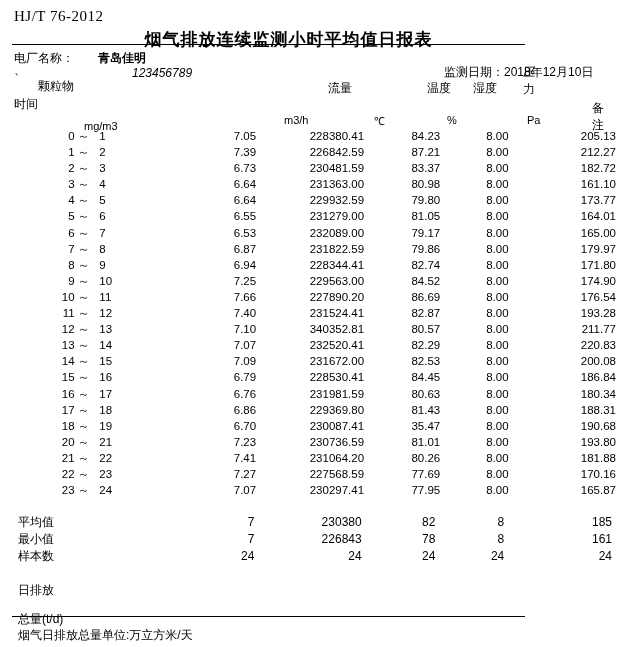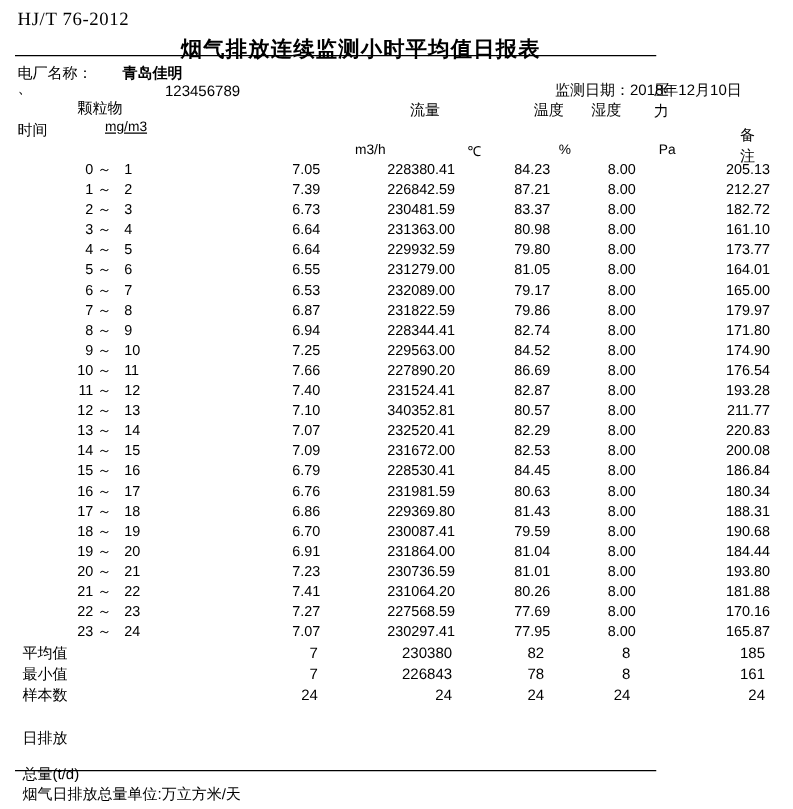--- a/index.html
+++ b/index.html
@@ -61,50 +61,51 @@
   .plant-value {
     position: absolute;
     left: 84px;
     top: 0;
     font-weight: bold;
   }
   .plant-code {
     position: absolute;
     left: 118px;
     top: 16px;
+    font-style: italic;
   }
   .tick-mark {
     position: absolute;
     left: 14px;
     top: 62px;
     font-size: 12px;
   }
   .date-label {
     position: absolute;
     left: 444px;
     top: 64px;
     font-size: 12px;
     white-space: nowrap;
   }
   .hdr {
     position: absolute;
     font-size: 12px;
   }
-  .hdr-particle { left: 38px;  top: 78px; margin-left: 24px; }
+  .hdr-particle { left: 38px;  top: 78px; }
   .hdr-flow     { left: 328px; top: 80px; }
   .hdr-temp     { left: 427px; top: 80px; }
   .hdr-hum      { left: 473px; top: 80px; text-align: center; }
   .hdr-press    { left: 523px; top: 64px; }
   .hdr-time     { left: 14px;  top: 96px; }
   .unit {
     position: absolute;
     font-size: 11px;
     font-family: "Liberation Sans", sans-serif;
   }
-  .unit-mg    { left: 84px;  top: 96px; text-decoration: underline; }
+  .unit-mg    { left: 84px;  top: 120px; }
   .unit-m3h   { left: 284px; top: 114px; }
   .unit-deg   { left: 374px; top: 113px; }
   .unit-pct   { left: 447px; top: 114px; }
   .unit-pa    { left: 527px; top: 114px; }
   .hdr-remark { left: 592px; top: 100px; position: absolute; font-size: 12px;}
 
   table.data {
     position: absolute;
     left: 0;
     top: 128px;
@@ -382,32 +383,23 @@
           <td class="c-flow">229369.80</td>
           <td class="c-temp">81.43</td>
           <td class="c-hum">8.00</td>
           <td class="c-prs">188.31</td>
         </tr>
       <tr>
           <td class="c-h1">18  ～</td>
           <td class="c-h2">19</td>
           <td class="c-dust">6.70</td>
           <td class="c-flow">230087.41</td>
-          <td class="c-temp">79.59</td>
+          <td class="c-temp">35.47</td>
           <td class="c-hum">8.00</td>
           <td class="c-prs">190.68</td>
-        </tr>
-      <tr>
-          <td class="c-h1">19  ～</td>
-          <td class="c-h2">20</td>
-          <td class="c-dust">6.91</td>
-          <td class="c-flow">231864.00</td>
-          <td class="c-temp">81.04</td>
-          <td class="c-hum">8.00</td>
-          <td class="c-prs">184.44</td>
         </tr>
       <tr>
           <td class="c-h1">20  ～</td>
           <td class="c-h2">21</td>
           <td class="c-dust">7.23</td>
           <td class="c-flow">230736.59</td>
           <td class="c-temp">81.01</td>
           <td class="c-hum">8.00</td>
           <td class="c-prs">193.80</td>
         </tr>

